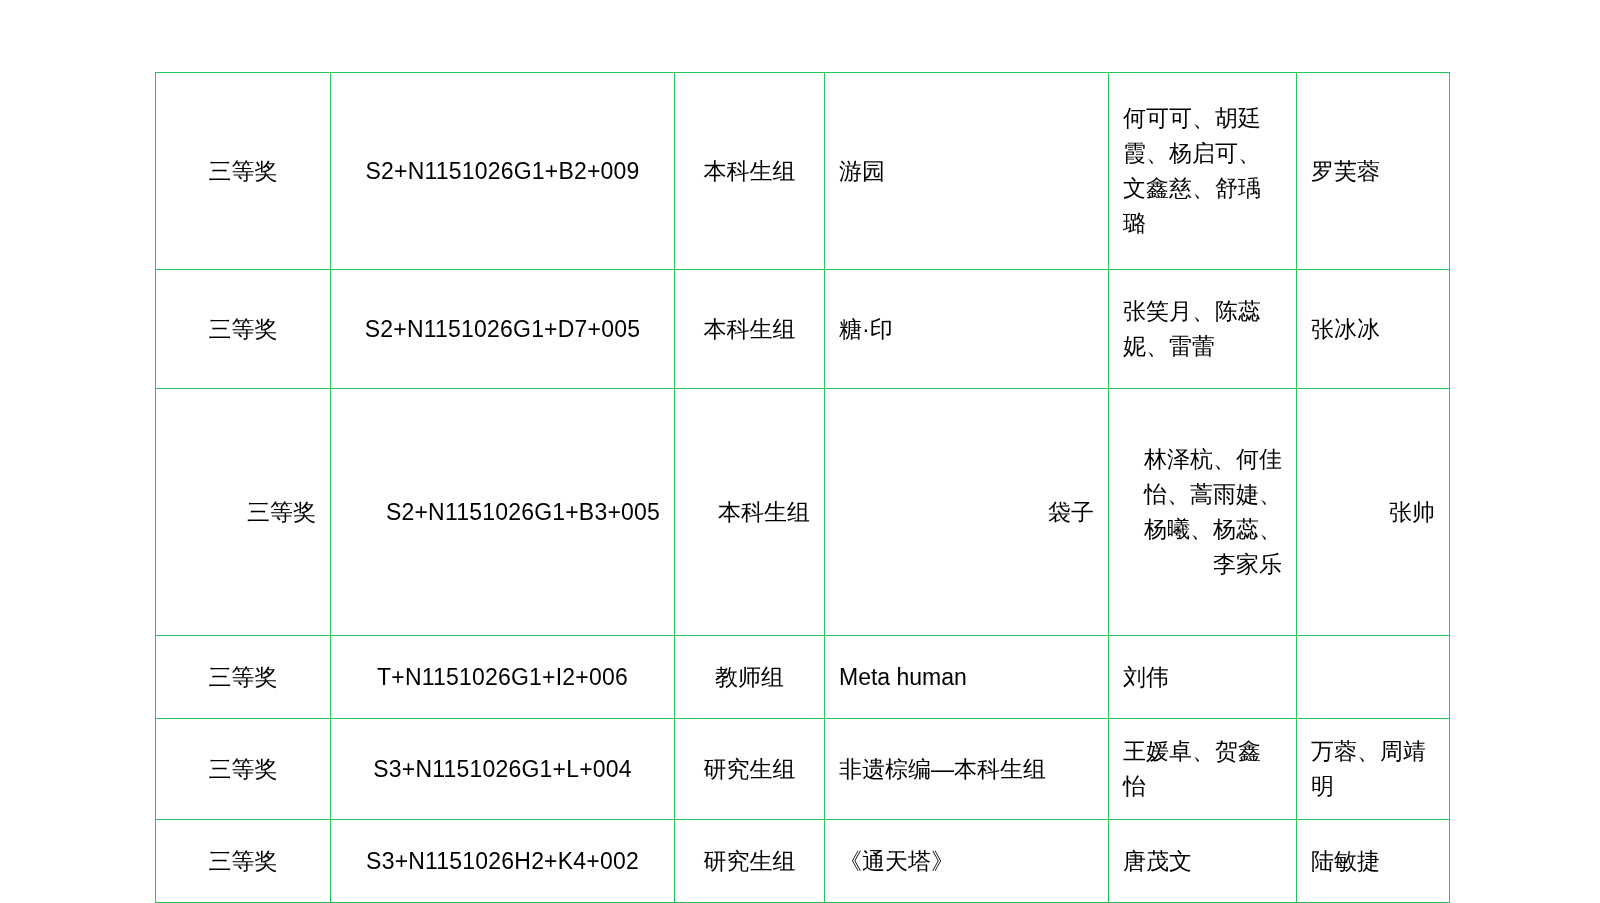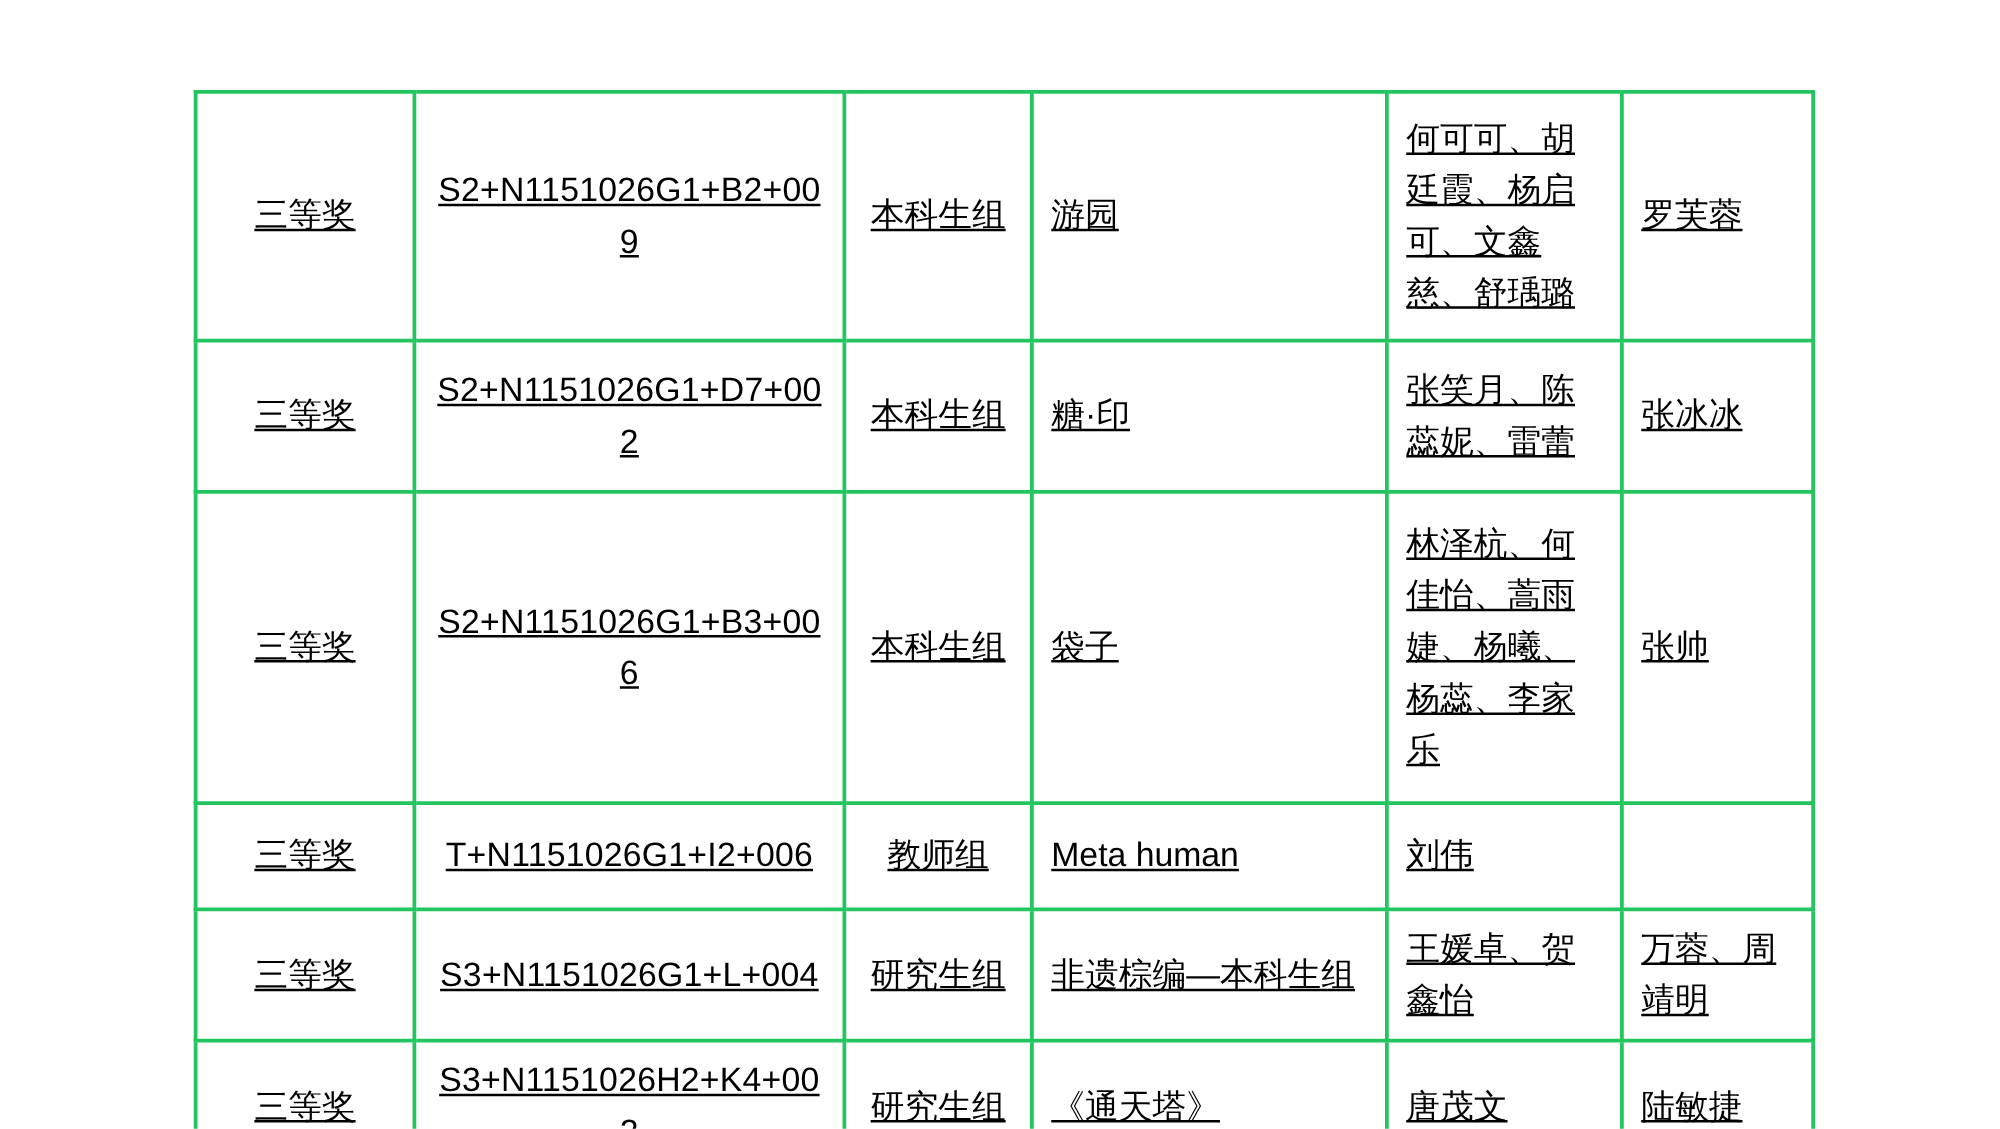--- a/index.html
+++ b/index.html
@@ -23,27 +23,26 @@
   .award-table {
     position: absolute;
     left: 155px;
     top: 72px;
     width: 1294px;
     border-collapse: collapse;
     table-layout: fixed;
     background: #ffffff;
   }
   .award-table td {
-    border: 3px solid #22c55e;
+    border: 1px solid #22c55e;
     padding: 10px 14px;
-    font-size: 27px;
+    font-size: 23px;
     line-height: 1.52;
     vertical-align: middle;
     word-break: break-word;
-    text-decoration: underline;
   }
   
   col.c-award   { width: 175px; }
   col.c-code    { width: 344px; }
   col.c-group   { width: 150px; }
   col.c-work    { width: 284px; }
   col.c-authors { width: 188px; }
   col.c-mentors { width: 153px; }
 
   .cell-award,
@@ -60,21 +59,21 @@
   .cell-mentors {
     text-align: left;
   }
   .cell-mentors { padding-left: 16px; }
   .cell-authors { padding-left: 16px; }
   .cell-work    { padding-left: 18px; }
 
   
   tr.r0 td { height: 176px; }
   tr.r1 td { height: 98px; }
-  tr.r2 td { height: 226px; }
+  tr.r2 td { height: 226px; text-align: right; }
   tr.r3 td { height: 62px; }
   tr.r4 td { height: 80px; }
   tr.r5 td { height: 62px; }
 </style>
 </head>
 <body>
 
 <div class="page">
   <table class="award-table">
     <colgroup>
@@ -89,29 +88,29 @@
       <tr class="r0">
         <td class="cell-award">三等奖</td>
         <td class="cell-code">S2+N1151026G1+B2+009</td>
         <td class="cell-group">本科生组</td>
         <td class="cell-work">游园</td>
         <td class="cell-authors">何可可、胡廷霞、杨启可、文鑫慈、舒瑀璐</td>
         <td class="cell-mentors">罗芙蓉</td>
       </tr>
       <tr class="r1">
         <td class="cell-award">三等奖</td>
-        <td class="cell-code">S2+N1151026G1+D7+002</td>
+        <td class="cell-code">S2+N1151026G1+D7+005</td>
         <td class="cell-group">本科生组</td>
         <td class="cell-work">糖·印</td>
         <td class="cell-authors">张笑月、陈蕊妮、雷蕾</td>
         <td class="cell-mentors">张冰冰</td>
       </tr>
       <tr class="r2">
         <td class="cell-award">三等奖</td>
-        <td class="cell-code">S2+N1151026G1+B3+006</td>
+        <td class="cell-code">S2+N1151026G1+B3+005</td>
         <td class="cell-group">本科生组</td>
         <td class="cell-work">袋子</td>
         <td class="cell-authors">林泽杭、何佳怡、蒿雨婕、杨曦、杨蕊、李家乐</td>
         <td class="cell-mentors">张帅</td>
       </tr>
       <tr class="r3">
         <td class="cell-award">三等奖</td>
         <td class="cell-code">T+N1151026G1+I2+006</td>
         <td class="cell-group">教师组</td>
         <td class="cell-work">Meta human</td>

